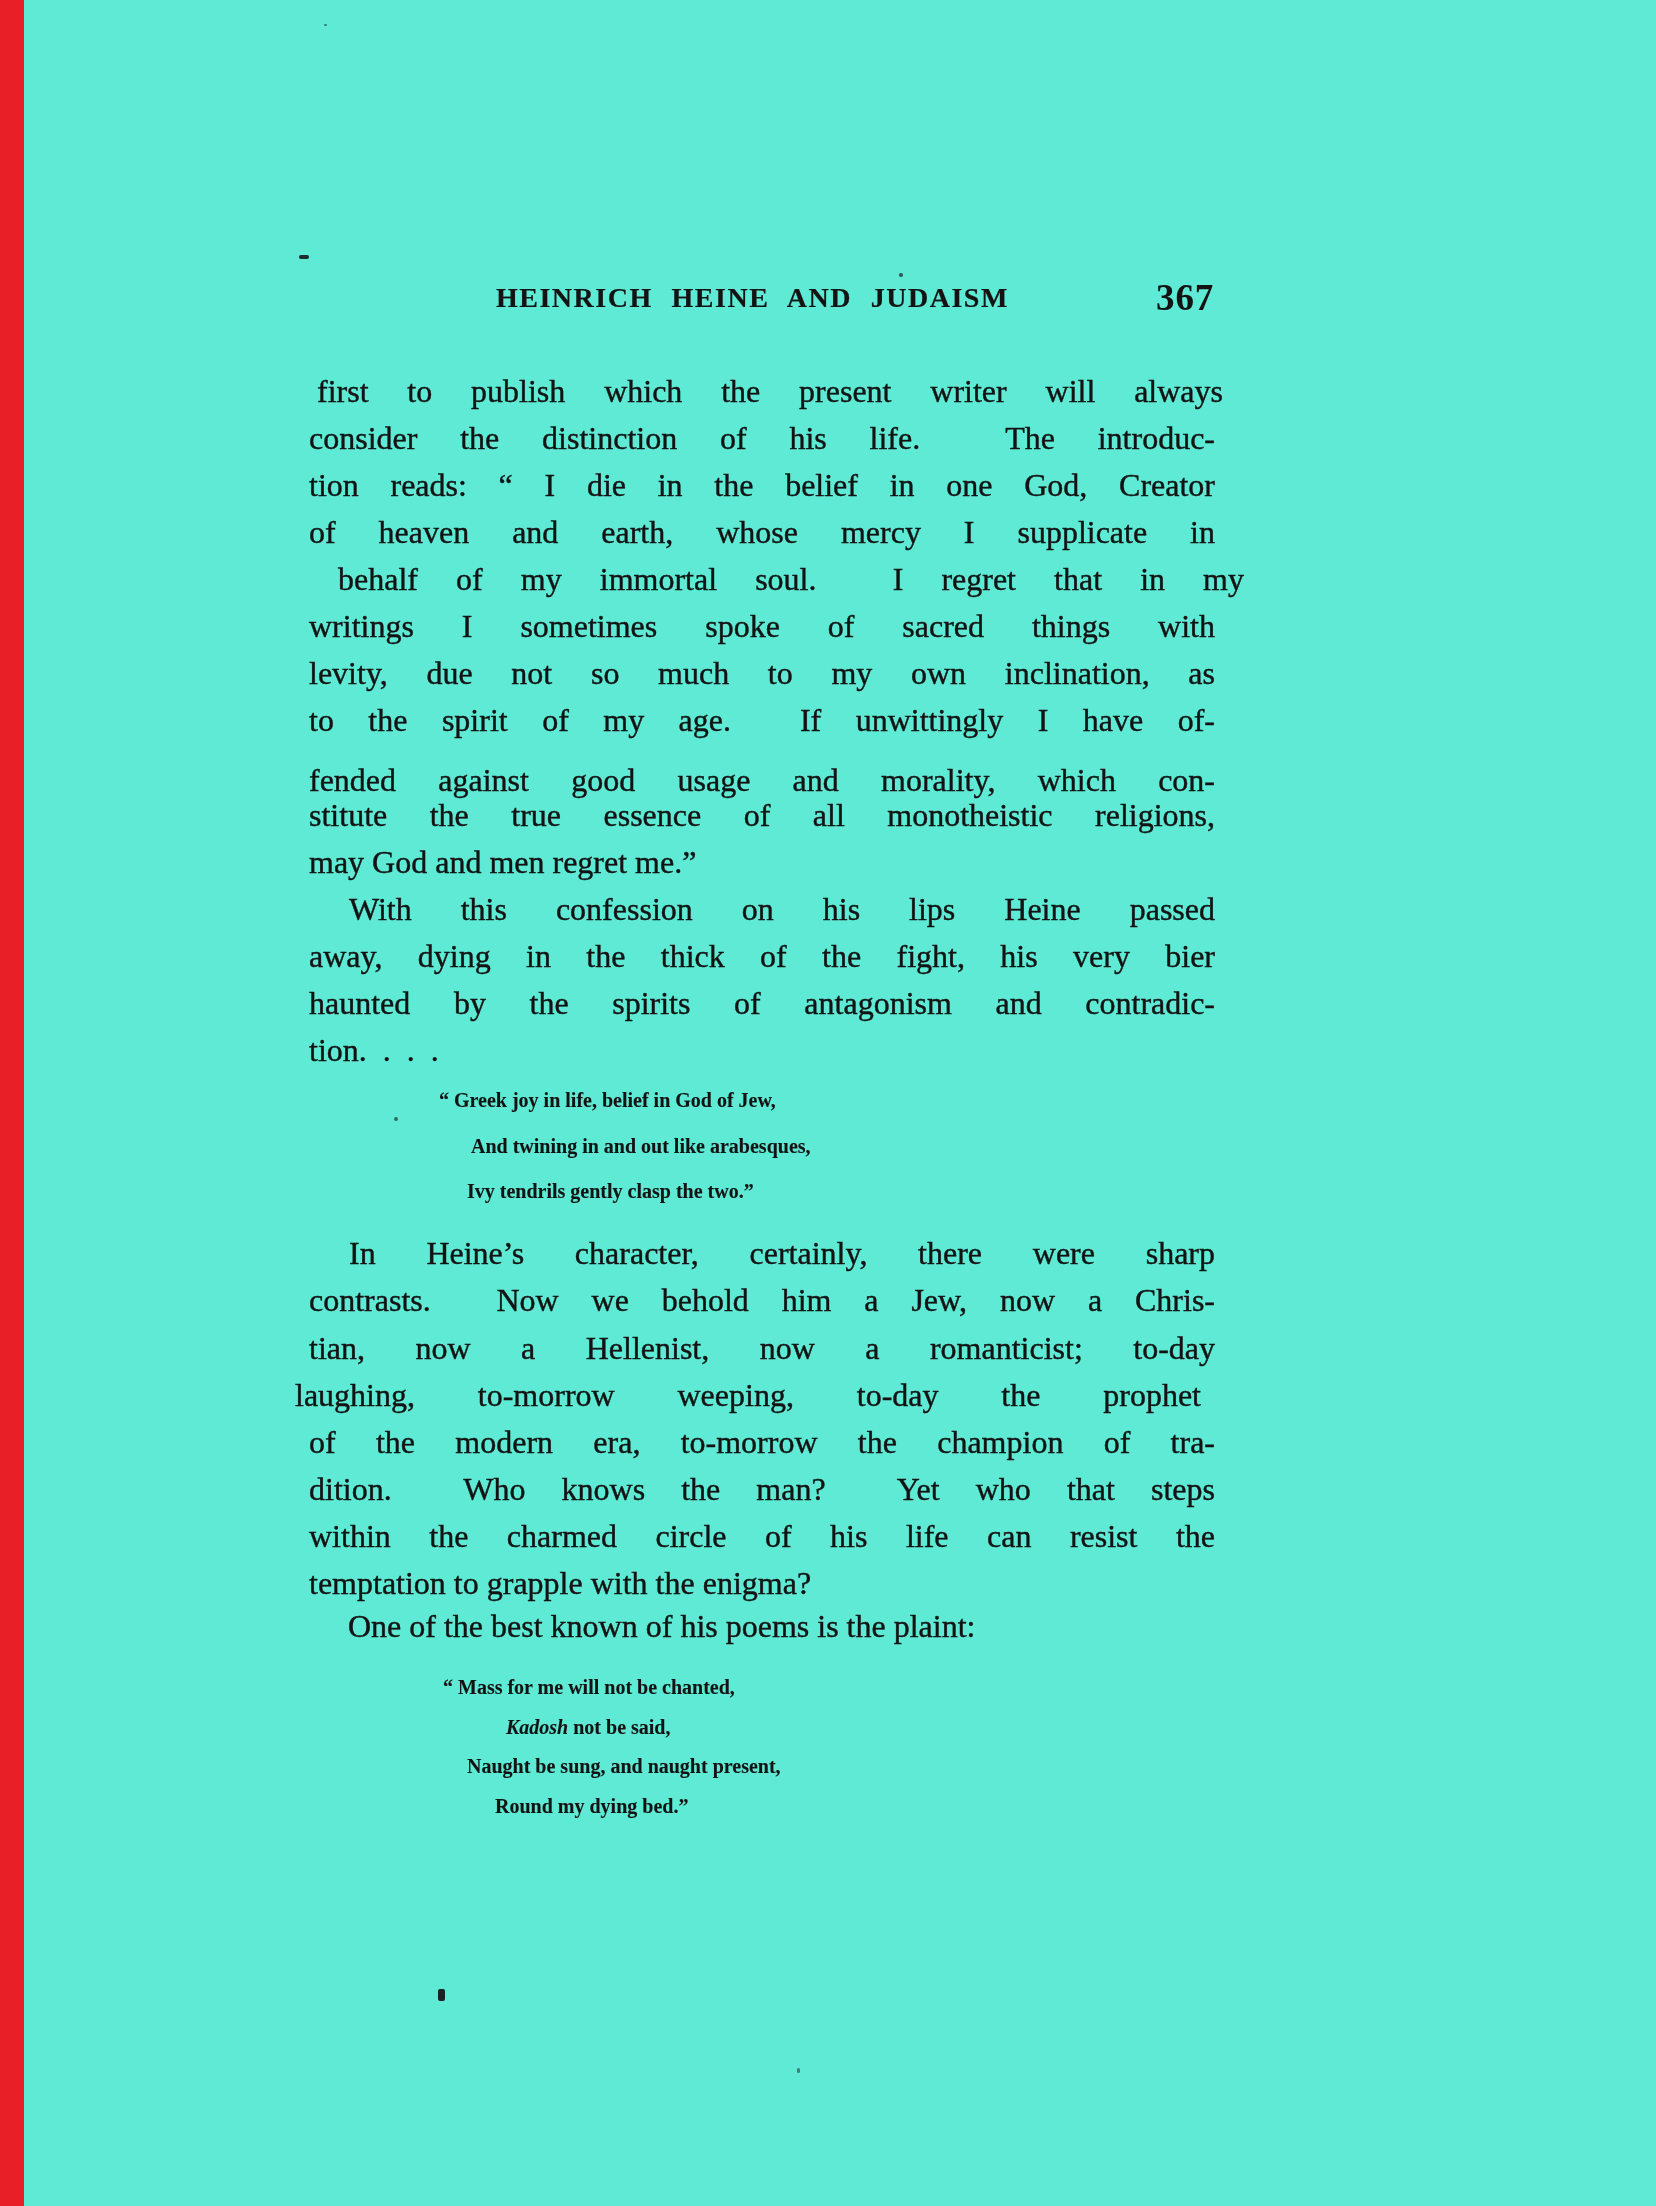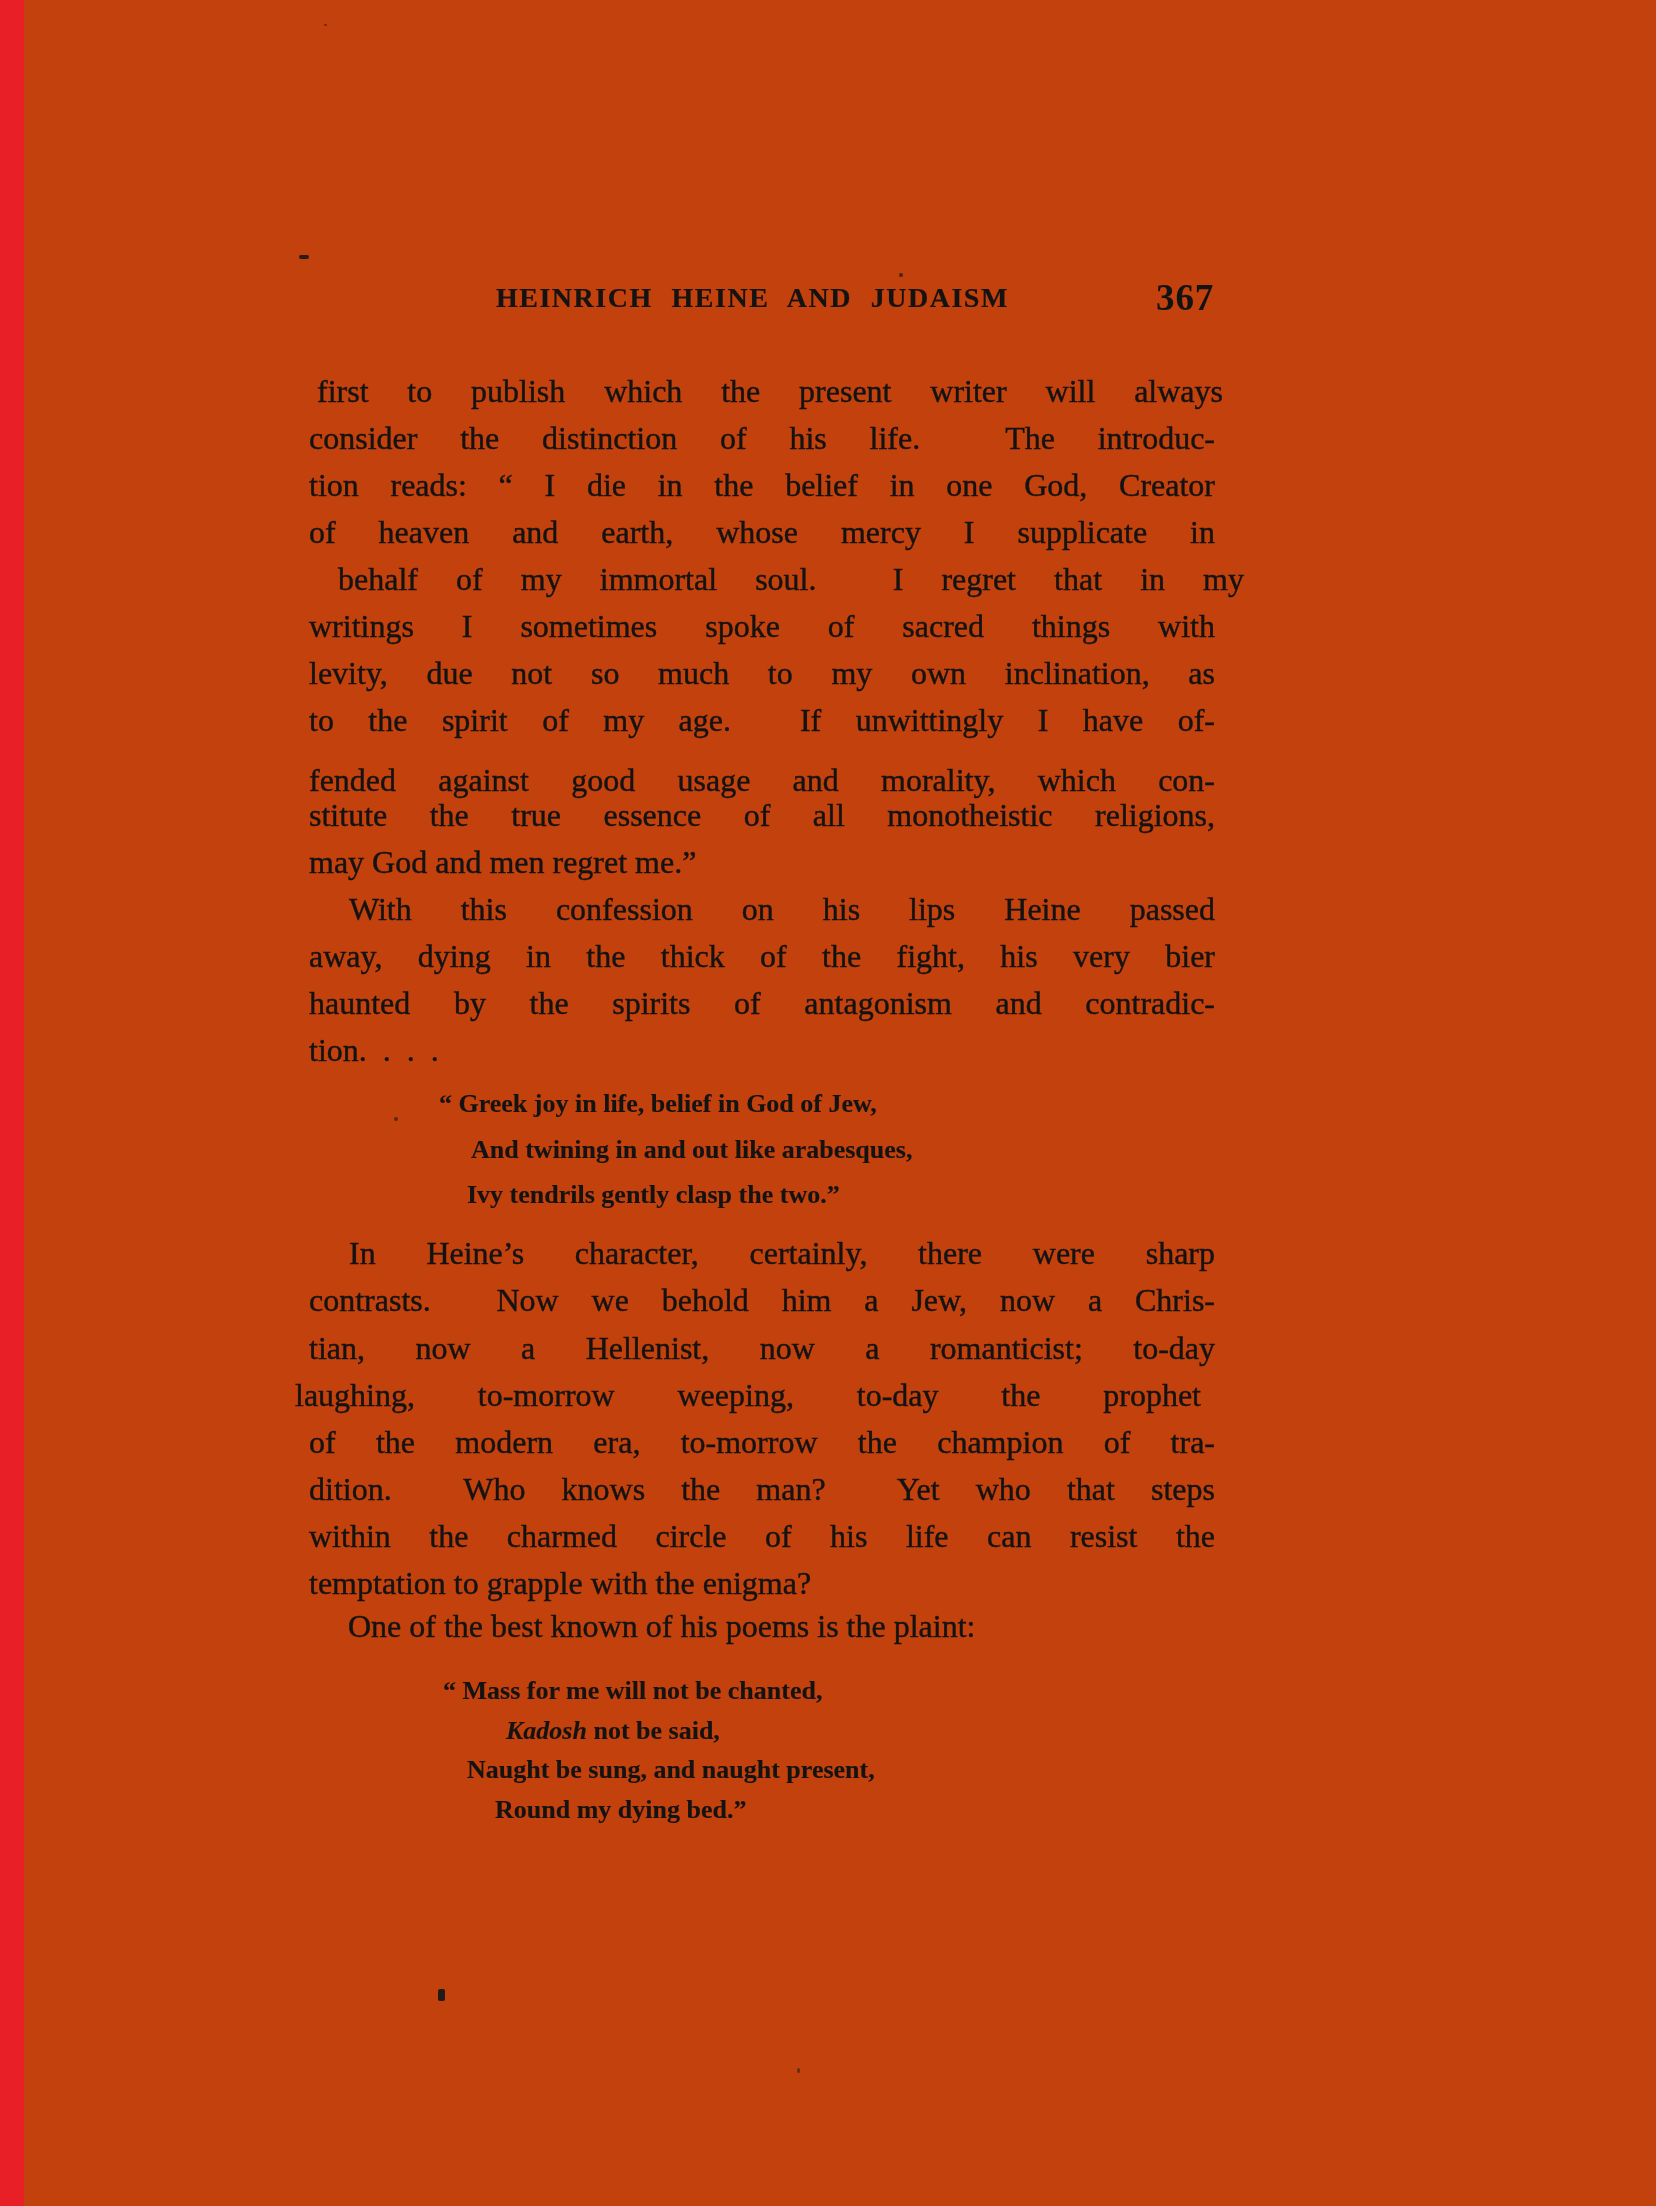--- a/index.html
+++ b/index.html
@@ -32,36 +32,36 @@
   .line{
     position:absolute;
     line-height:1.18;
     white-space:pre;
   }
   .body-line{
     font-size:32px;
     -webkit-text-stroke:0.4px currentColor;
   }
   .verse-line{
-    font-size:26px;
+    font-size:20px;
     font-weight:700;
     -webkit-text-stroke:0.1px currentColor;
   }
   .just{
     white-space:pre-wrap;
     text-align:justify;
     text-align-last:justify;
   }
   .it{font-style:italic;}
   .artifact{position:absolute;background:#181818;border-radius:1.9px;}
 </style>
 </head>
 <body>
 
-<div class="page" style="background: #c2410c; color: rgb(19, 19, 19);">
+<div class="page" style="background: #5eead4; color: rgb(19, 19, 19);">
   <div class="red-edge" style="background: rgb(232, 31, 39); width: 23.5px;"></div>
 
   <div class="header">
     <span class="running-title">HEINRICH HEINE AND JUDAISM</span>
     <span class="page-number">367</span>
   </div>
 
   <div class="textblock">
       <div class="line body-line just" style="top: 373px; left: 317px; width: 906px;">first to publish which the present writer will always</div>
       <div class="line body-line just" style="top: 420px; left: 309px; width: 906px;">consider the distinction of his life.  The introduc-</div>

